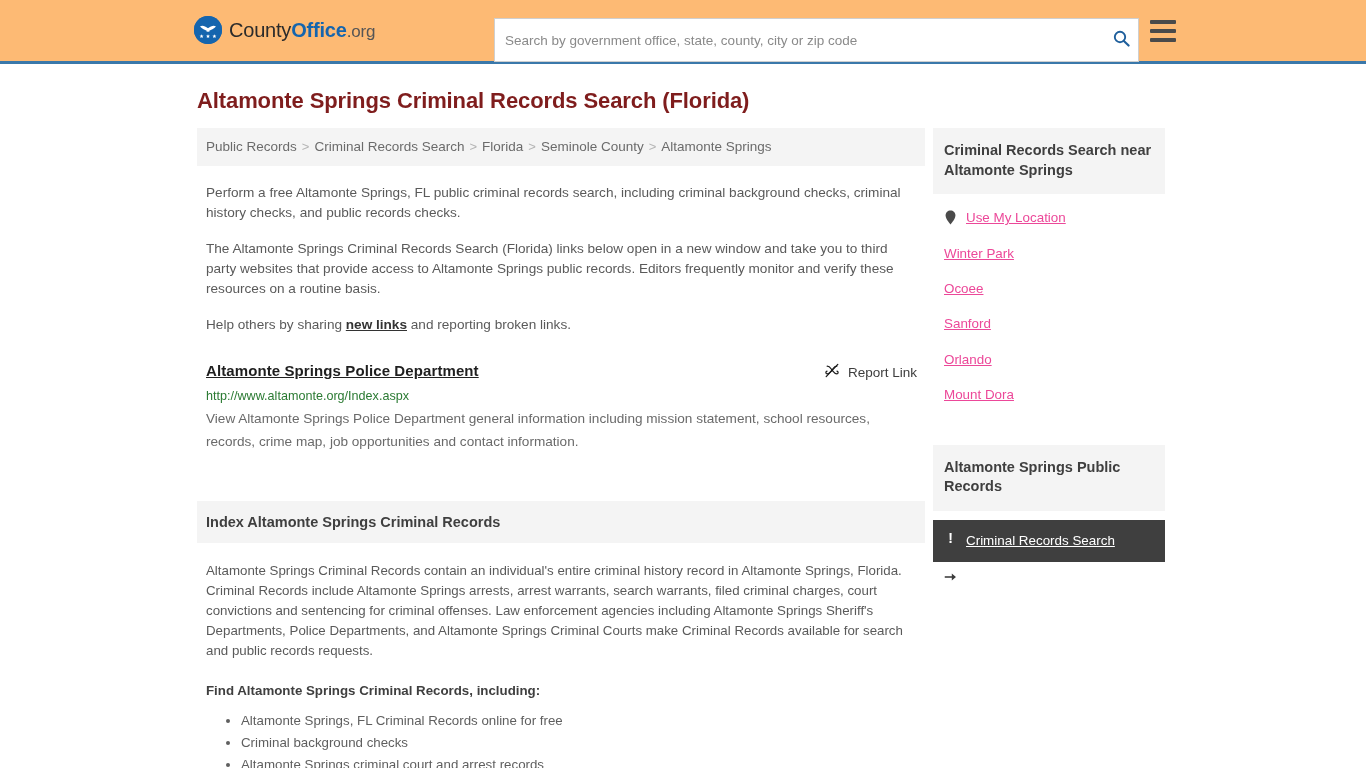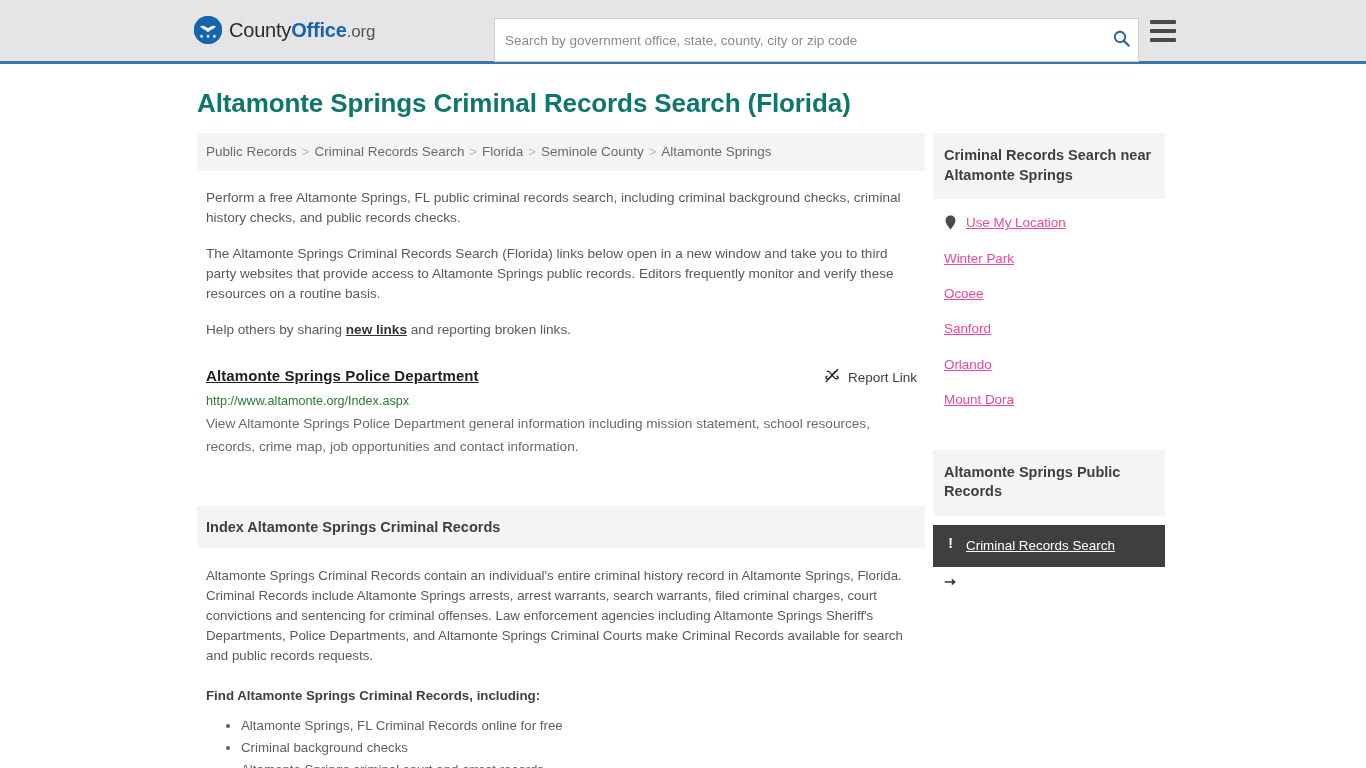--- a/index.html
+++ b/index.html
@@ -12,21 +12,21 @@
     background: #ffffff;
     font-family: "Liberation Sans", sans-serif;
     color: #555555;
   }
 
   
   .site-header {
     position: relative;
     width: 100%;
     height: 64px;
-    background: #e5e5e5;
+    background: #fdba74;
     border-bottom: 3px solid #3a78aa;
   }
   .header-inner {
     position: relative;
     width: 1366px;
     height: 61px;
   }
   .brand {
     position: absolute;
     left: 194px;
@@ -119,23 +119,23 @@
     width: 1366px;
     padding: 0;
   }
   .container {
     position: relative;
     width: 980px;
     margin: 0 auto;
     padding-left: 0;
   }
   .page-title {
-    font-size: 26px;
-    font-weight: 700;
-    color: #0f766e;
+    font-size: 22px;
+    font-weight: 700;
+    color: #7f1d1d;
     margin: 0;
     padding: 24px 0 0 4px;
     letter-spacing: -0.1px;
   }
 
   .layout {
     display: flex;
     align-items: flex-start;
     margin-top: 14px;
     padding-left: 4px;

